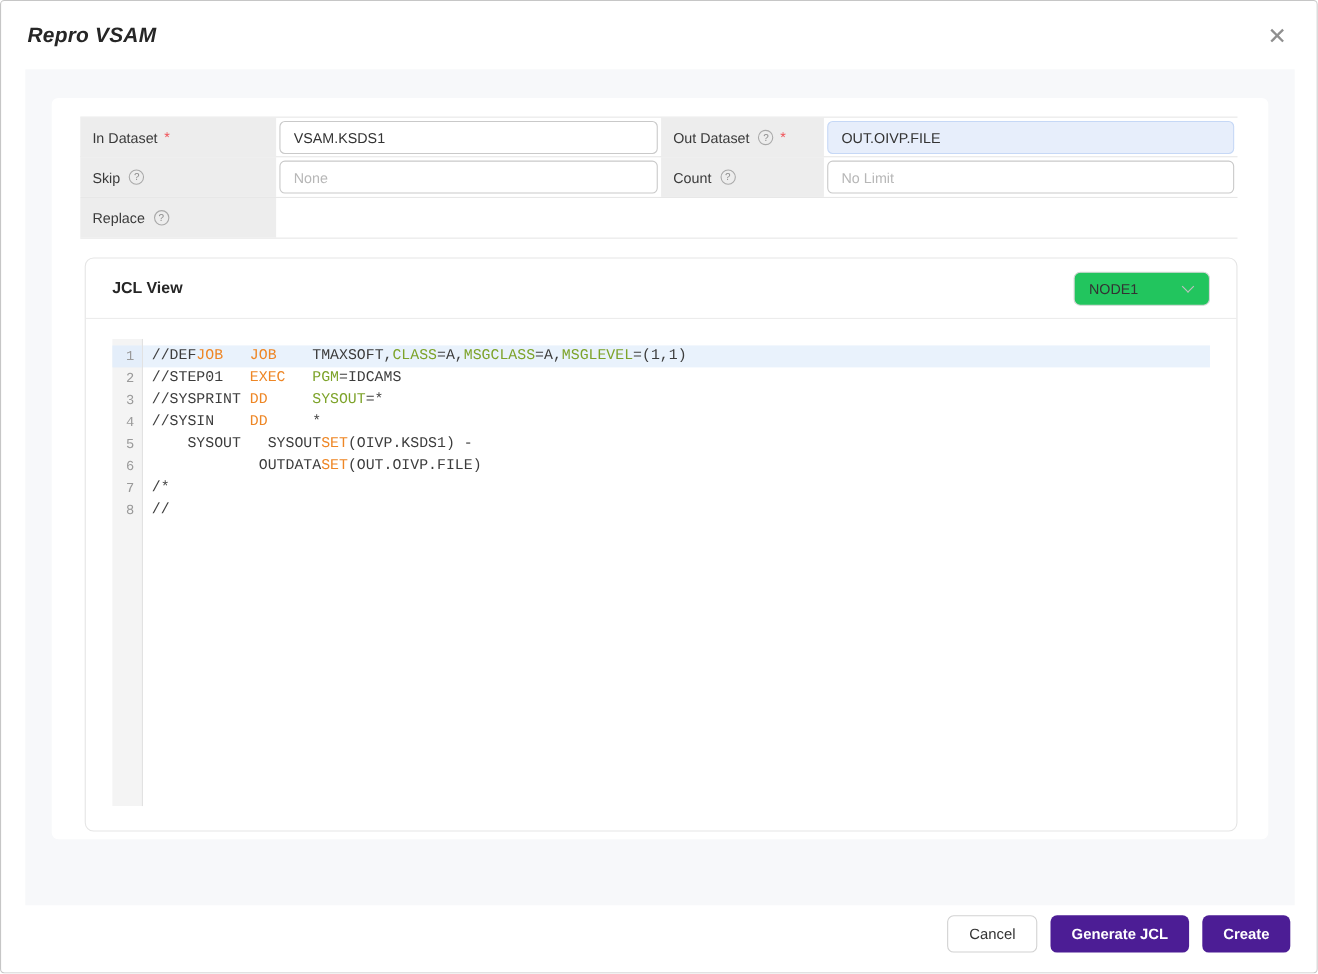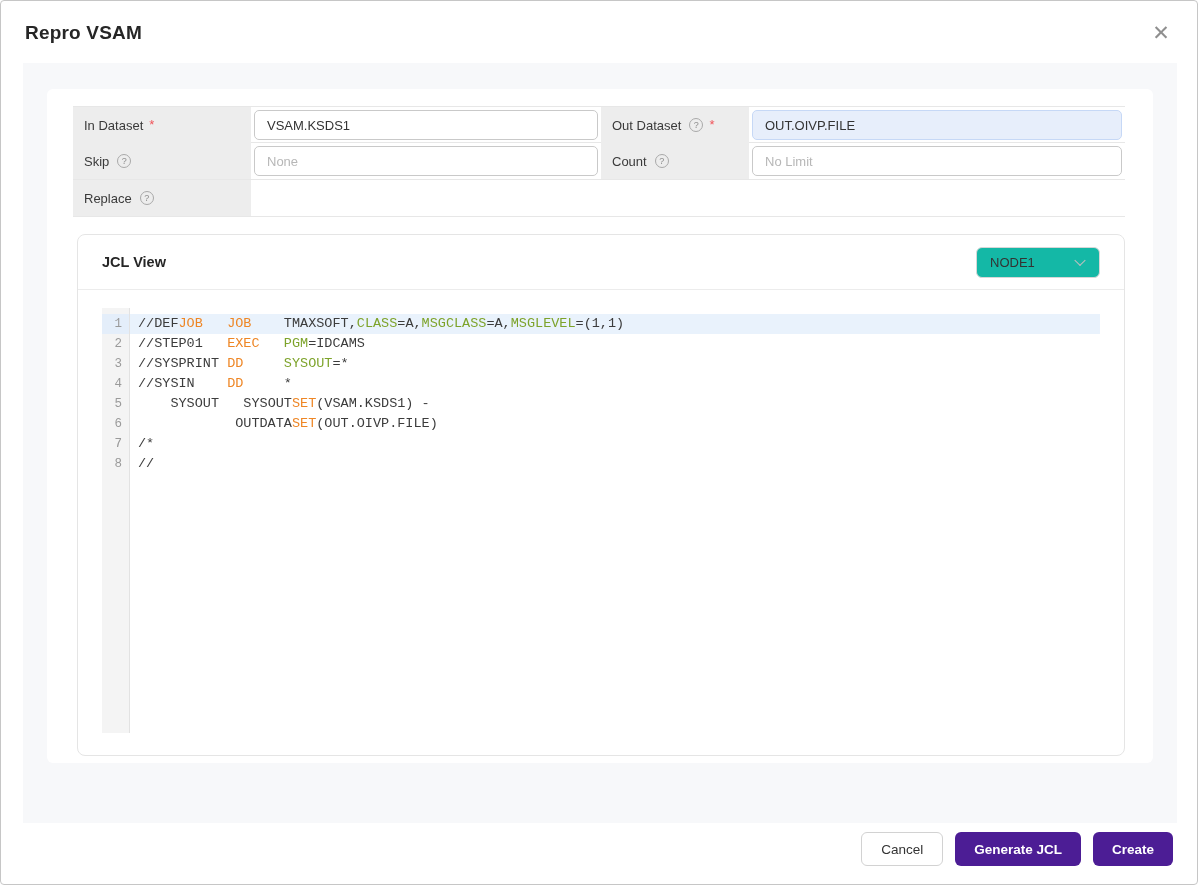--- a/index.html
+++ b/index.html
@@ -3,21 +3,21 @@
 <meta charset="utf-8">
 <style>
   * { margin:0; padding:0; box-sizing:border-box; }
   html,body { background:#fff; }
   body { font-family:"Liberation Sans", sans-serif; width:1198px; height:885px; }
 
   .dialog { position:relative; width:1198px; height:885px; background:#fff;
             border:1px solid #c6c6c6; border-radius:4px; overflow:hidden; }
 
   
-  .dlg-title { position:absolute; left:24px; top:21px; font-size:19px; font-weight:700; color:#262626; letter-spacing:.2px; }
+  .dlg-title { position:absolute; left:24px; top:21px; font-size:19px; font-weight:700; color:#262626; letter-spacing:.2px;font-style:italic; }
   .dlg-close { position:absolute; right:22px; top:18px; width:28px; height:28px; display:flex;
                align-items:center; justify-content:center; font-size:21px; color:#8f8f8f; cursor:pointer; }
 
   
   .dlg-body { position:absolute; left:22px; top:62px; width:1154px; height:760px; background:#f7f8fa; }
   .card { position:absolute; left:24px; top:26px; width:1106px; height:674px; background:#fff; border-radius:6px; }
 
   
   .form { position:absolute; left:26px; top:17px; width:1052px; }
   .frow { display:grid; grid-template-columns:178px 350px 148px 376px; height:37px; border-bottom:1px solid #e7e7e7; }
@@ -38,21 +38,21 @@
   .chev { position:absolute; right:13px; top:50%; width:8px; height:8px; border-left:1.5px solid #bfbfbf;
           border-bottom:1.5px solid #bfbfbf; transform:translateY(-70%) rotate(-45deg); }
 
   
   .jcl-panel { position:absolute; left:30px; top:145px; width:1048px; height:522px;
                border:1px solid #e5e5e5; border-radius:8px; background:#fff; }
   .jcl-head { height:55px; display:flex; align-items:center; justify-content:space-between;
               padding:0 24px; border-bottom:1px solid #ececec; }
   .jcl-title { font-size:14.5px; font-weight:700; color:#262626; }
   .node-select { position:relative; width:124px; height:31px; border:1px solid #d7d7d7; border-radius:6px;
-                 display:flex; align-items:center; padding:0 13px; font-size:13px; color:#333; background:#14b8a6; cursor:pointer; }
+                 display:flex; align-items:center; padding:0 13px; font-size:13px; color:#333; background:#22c55e; cursor:pointer; }
   .node-select .chev { right:15px; }
 
   .editor { margin:18px 24px 0 24px; height:425px; display:flex; overflow:hidden;
             font-family:"Liberation Mono", monospace; font-size:13.5px; cursor:text; }
   .gutter { width:28px; background:#f4f4f4; border-right:1px solid #e2e2e2; padding-top:6px; flex-shrink:0; }
   .gnum { height:20px; line-height:20px; text-align:right; padding-right:7px; color:#9a9a9a; font-size:12.5px; }
   .gnum.act { background:#e4eefa; }
   .code { flex:1; padding-top:6px; overflow:hidden; }
   .cline { height:20px; line-height:20px; white-space:pre; padding-left:8px; color:#3c3c3c; }
   .cline.act { background:#e9f2fc; }
@@ -141,21 +141,21 @@
               <div class="gnum">5</div>
               <div class="gnum">6</div>
               <div class="gnum">7</div>
               <div class="gnum">8</div>
             </div>
           <div class="code">
               <div class="cline act"><span class="tok-p">//DEF</span><span class="tok-o">JOB</span><span class="tok-p">   </span><span class="tok-o">JOB</span><span class="tok-p">    </span><span class="tok-p">TMAXSOFT,</span><span class="tok-g">CLASS</span><span class="tok-p">=A,</span><span class="tok-g">MSGCLASS</span><span class="tok-p">=A,</span><span class="tok-g">MSGLEVEL</span><span class="tok-p">=(1,1)</span></div>
               <div class="cline"><span class="tok-p">//STEP01</span><span class="tok-p">   </span><span class="tok-o">EXEC</span><span class="tok-p">   </span><span class="tok-g">PGM</span><span class="tok-p">=IDCAMS</span></div>
               <div class="cline"><span class="tok-p">//SYSPRINT</span><span class="tok-p"> </span><span class="tok-o">DD</span><span class="tok-p">     </span><span class="tok-g">SYSOUT</span><span class="tok-p">=*</span></div>
               <div class="cline"><span class="tok-p">//SYSIN</span><span class="tok-p">    </span><span class="tok-o">DD</span><span class="tok-p">     </span><span class="tok-p">*</span></div>
-              <div class="cline"><span class="tok-p">    SYSOUT   </span><span class="tok-p">SYSOUT</span><span class="tok-o">SET</span><span class="tok-p">(VSAM.KSDS1) -</span></div>
+              <div class="cline"><span class="tok-p">    SYSOUT   </span><span class="tok-p">SYSOUT</span><span class="tok-o">SET</span><span class="tok-p">(OIVP.KSDS1) -</span></div>
               <div class="cline"><span class="tok-p">            OUTDATA</span><span class="tok-o">SET</span><span class="tok-p">(OUT.OIVP.FILE)</span></div>
               <div class="cline"><span class="tok-p">/*</span></div>
               <div class="cline"><span class="tok-p">//</span></div>
             </div>
         </div>
       </div>
 
     </div>
   </div>
 

